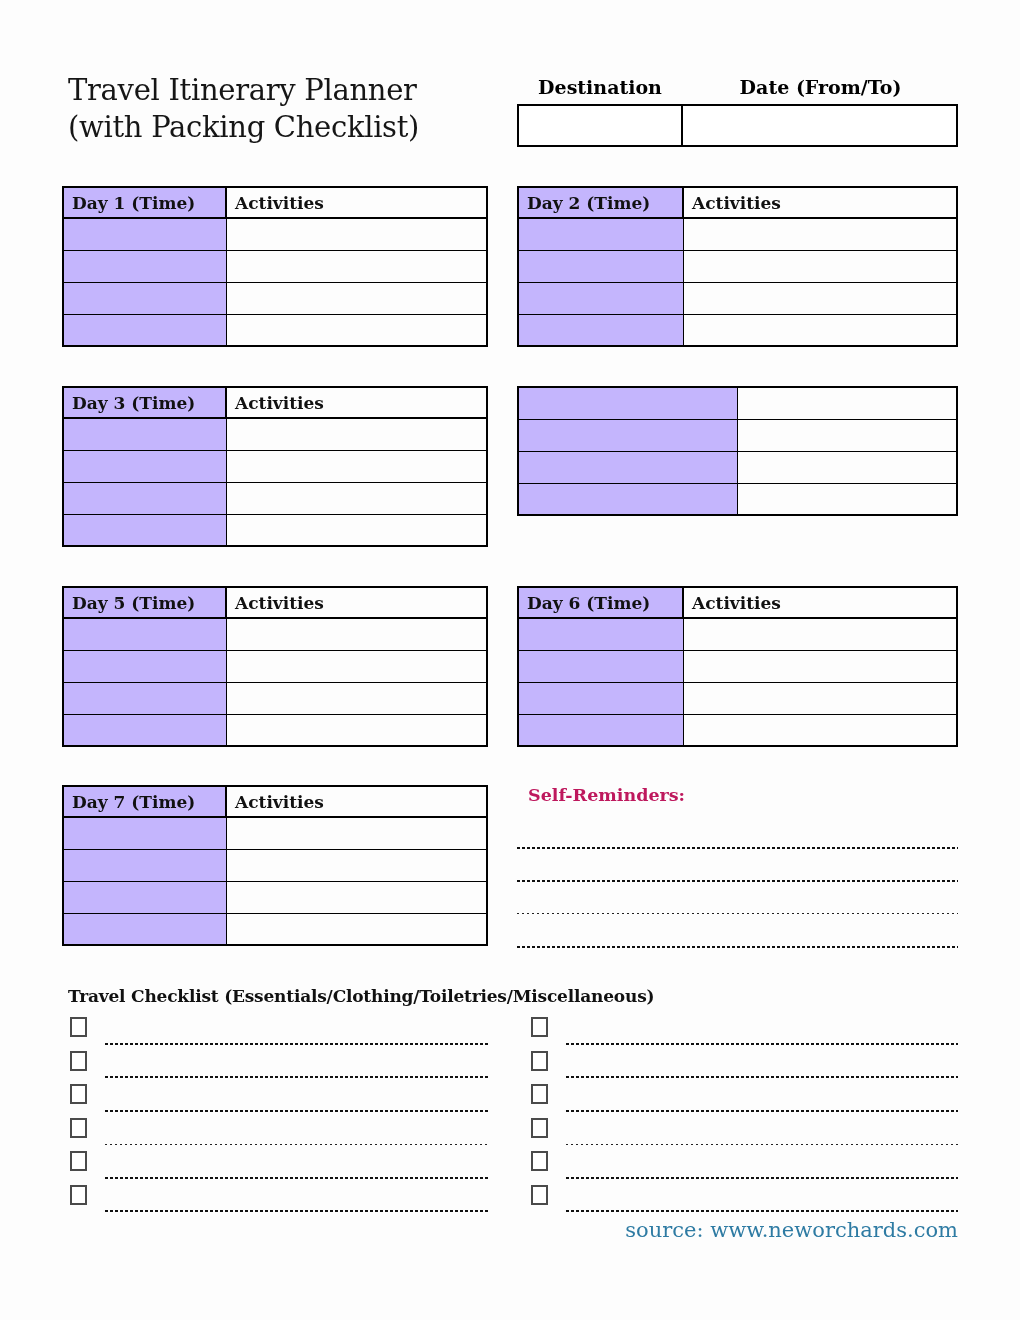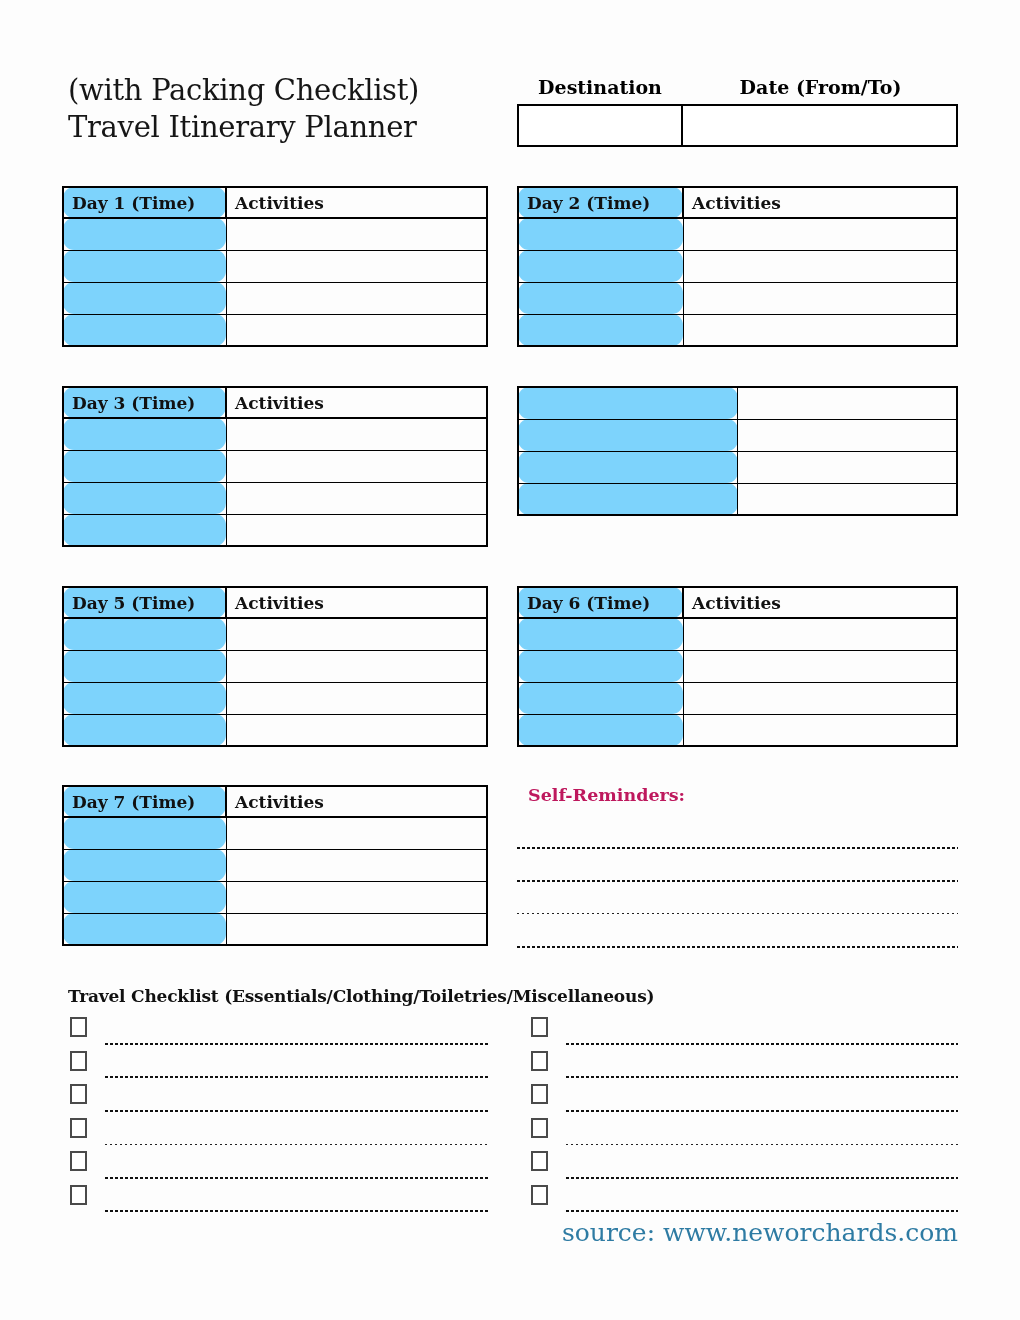--- a/index.html
+++ b/index.html
@@ -33,21 +33,21 @@
   .day-table table{border-collapse:collapse;width:100%;table-layout:fixed;}
   .day-table th,.day-table td{
     border:1.5px solid #000;box-sizing:border-box;padding:0 8px;
   }
   .day-table th{
     height:31px;font-size:17px;font-weight:700;text-align:left;
     border-width:2px;color:#111;
   }
   .day-table td{height:32px;}
   .day-table table{border:2px solid #000;}
-  .time-col{background:#7dd3fc;border-radius:11px;}
+  .time-col{background:#c4b5fd;}
   .pos-l{left:62px;width:426px;}
   .pos-r{left:517px;width:441px;}
   .row1{top:186px;} .row2{top:386px;} .row3{top:586px;} .row4{top:785px;}
   .col-l .time-w{width:163px;} .col-r .time-w{width:165px;}
   
   .reminders{position:absolute;left:517px;top:785px;width:441px;height:170px;}
   .reminders .rem-title{font-size:17.5px;font-weight:700;padding-left:11px;color:#be185d;}
   .dashline{
     position:absolute;left:0;right:0;height:2px;
     background:repeating-linear-gradient(90deg,#111 0,#111 3px,transparent 3px,transparent 5px);
@@ -75,31 +75,31 @@
     position:absolute;left:37px;right:0;bottom:3px;height:2px;
     background:repeating-linear-gradient(90deg,#111 0,#111 3px,transparent 3px,transparent 5px);
   }
   .check-row.thin .wline{
     height:1px;
     background:repeating-linear-gradient(90deg,#222 0,#222 2px,transparent 2px,transparent 5px);
   }
   
   .footer{
     position:absolute;right:62px;top:1218px;
-    font-size:25px;color:#2e7ba3;
+    font-size:21px;color:#2e7ba3;
   }
 </style>
 </head>
 <body>
 
 <div id="page">
 
   <div class="title">
+    <div>Travel Itinerary Planner</div>
     <div>(with Packing Checklist)</div>
-    <div>Travel Itinerary Planner</div>
   </div>
 
   <div class="trip">
     <div class="trip-labels">
       <div class="lbl dest">Destination</div>
       <div class="lbl date">Date (From/To)</div>
     </div>
     <div class="trip-boxes">
       <div class="cell dest"></div>
       <div class="cell date"></div>

